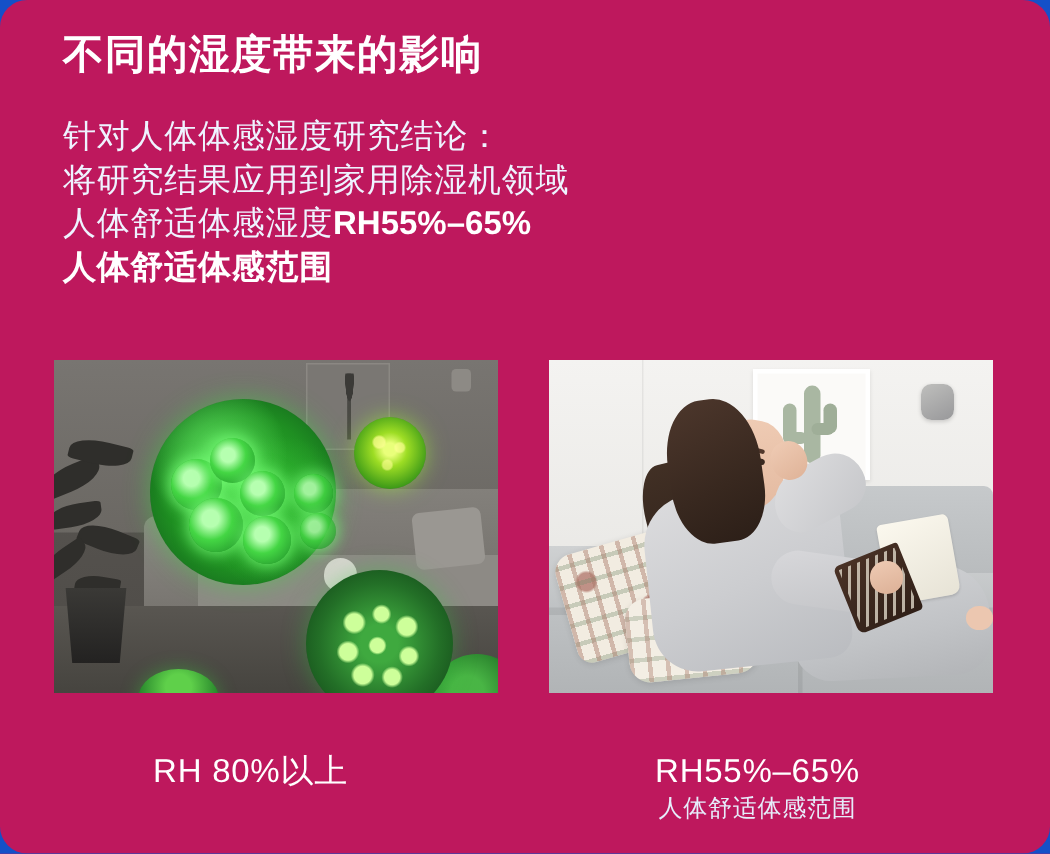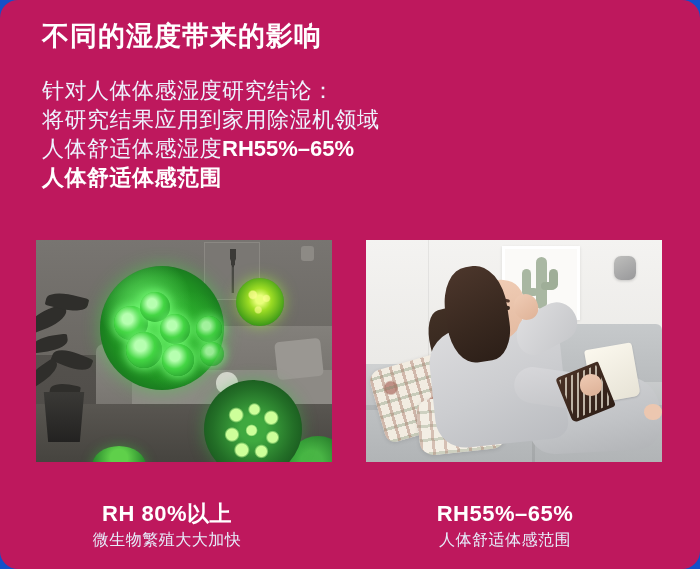--- a/index.html
+++ b/index.html
@@ -363,21 +363,21 @@
     opacity:.75;
   }
 
   
   .caption{
     position:absolute; top:500px; width:330px; text-align:center;
   }
   #caption-left  { left:2px; }
   #caption-right { left:340px; }
   .cap-title{
-    font-size:22px; font-weight:bold; color:#ffffff;
+    font-size:22px; font-weight:normal; color:#ffffff;
     letter-spacing:.5px; line-height:28px;
   }
   .cap-sub{
     font-size:16px; color:#e6edfb; line-height:24px; letter-spacing:.5px;
   }
 </style>
 </head>
 <body>
 
 <div id="page">
@@ -460,21 +460,20 @@
           <span class="pg-r"></span>
           <span class="pg-l"></span>
         </div>
         <div class="hand-book"></div>
       </div>
     </div>
   </div>
 
   <div class="caption" id="caption-left">
     <div class="cap-title">RH 80%以上</div>
-    <div class="cap-sub">微生物繁殖大大加快</div>
   </div>
 
   <div class="caption" id="caption-right">
     <div class="cap-title">RH55%–65%</div>
     <div class="cap-sub">人体舒适体感范围</div>
   </div>
 
 </div>
 
 </body></html>

